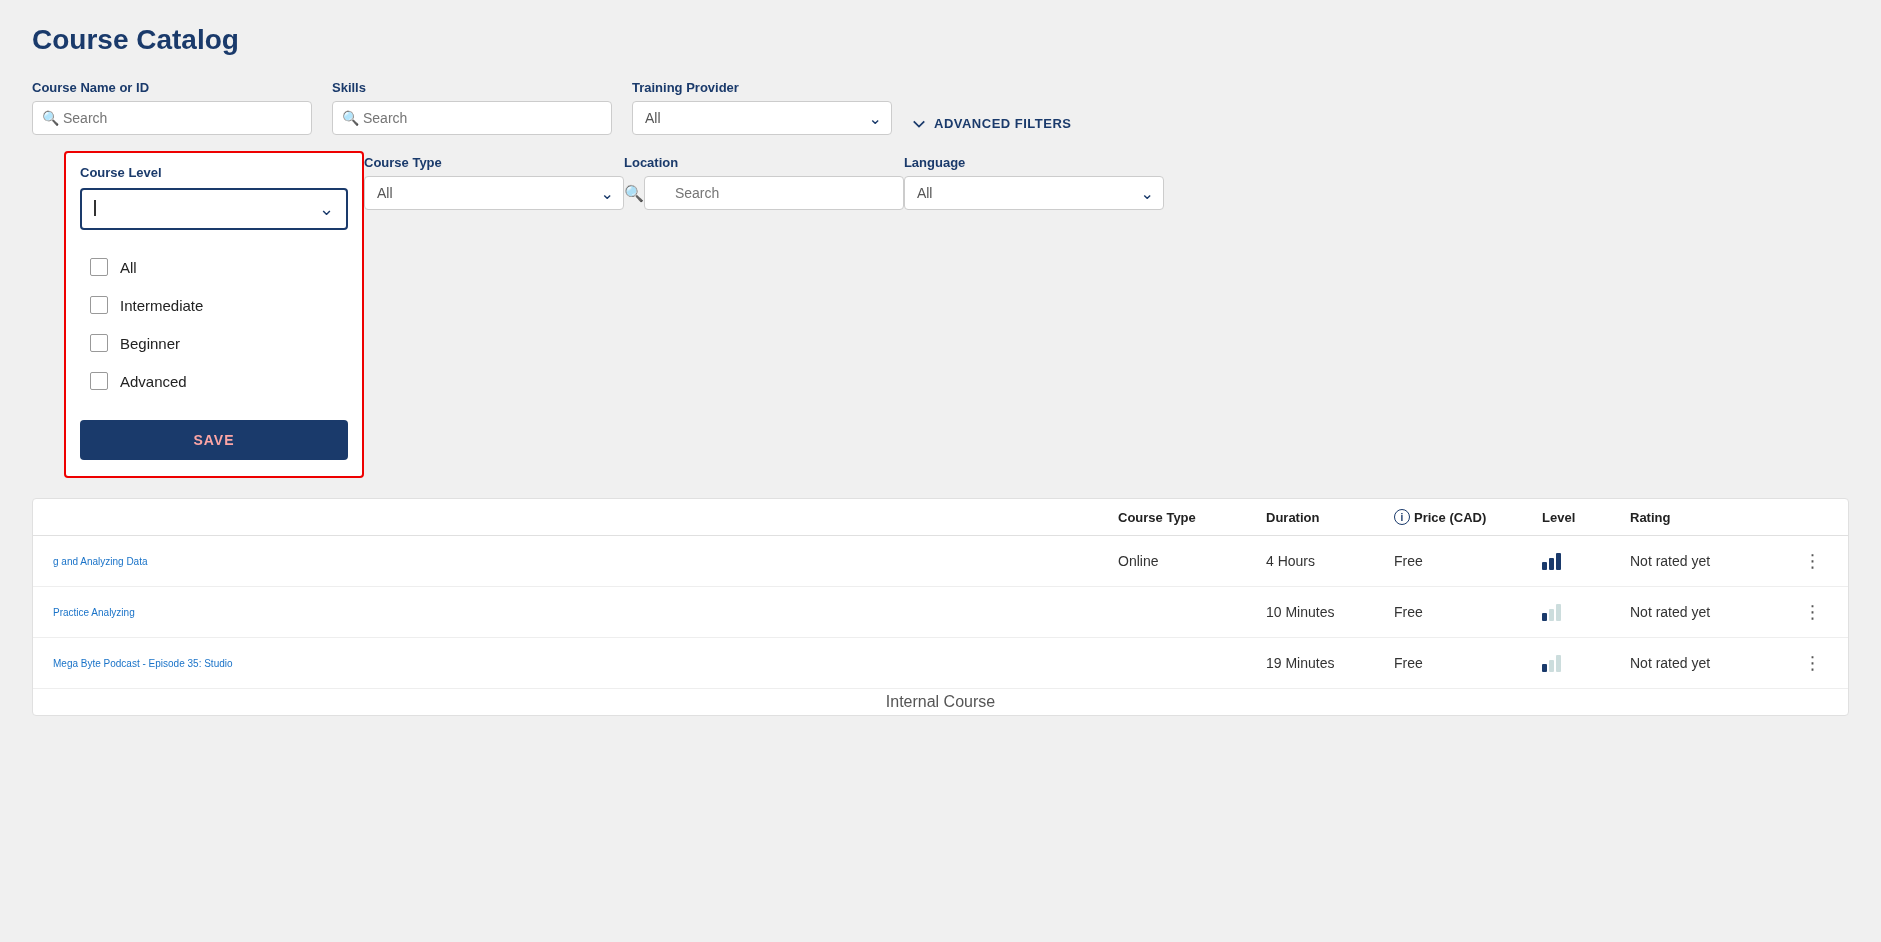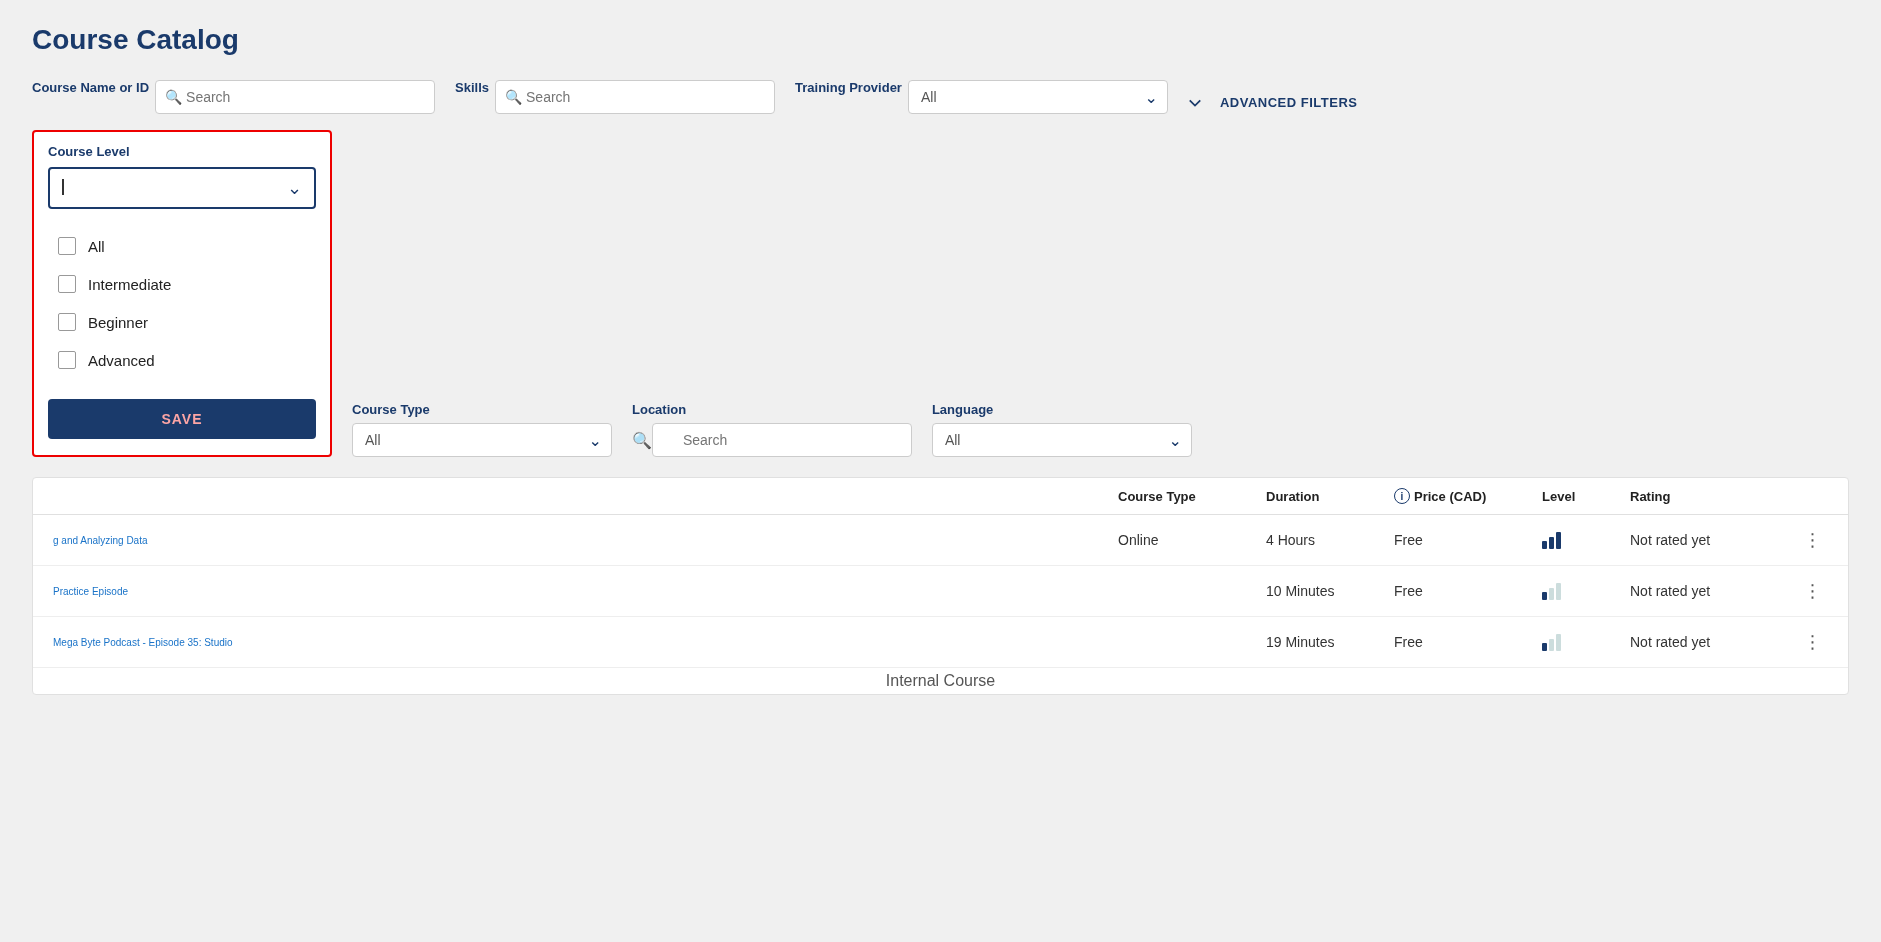--- a/index.html
+++ b/index.html
@@ -16,21 +16,21 @@
       margin-bottom: 24px;
     }
     .filters-row {
       display: flex;
       align-items: flex-end;
       gap: 20px;
       margin-bottom: 16px;
     }
     .filter-group {
       display: flex;
-      flex-direction: row;
+      flex-direction: column;
       gap: 6px;
     }
     .filter-label {
       font-size: 13px;
       font-weight: 700;
       color: #1a3a6b;
     }
     .search-input-wrap {
       position: relative;
       display: flex;
@@ -75,43 +75,43 @@
     .dropdown-chevron {
       position: absolute;
       right: 10px;
       color: #1a3a6b;
       pointer-events: none;
       font-size: 16px;
     }
     .advanced-filters-btn {
       display: flex;
       align-items: center;
-      gap: 18px;
+      gap: 8px;
       color: #1a3a6b;
       font-size: 13px;
       font-weight: 700;
       letter-spacing: 0.5px;
       background: none;
       border: none;
       cursor: pointer;
       text-transform: uppercase;
       padding-bottom: 4px;
     }
     .advanced-filters-btn svg {
       width: 14px;
       height: 14px;
     }
 
     
     .filters-row-2 {
       display: flex;
-      align-items: flex-end;
-      gap: 20px;
+      align-items: flex-start;
       margin-bottom: 20px;
       position: relative;
+      margin-left: 32px;
     }
 
     
     .course-level-group {
       position: relative;
       border: 2.5px solid #e00;
       border-radius: 4px;
       padding: 12px 14px 16px 14px;
       background: #fff;
       z-index: 10;
@@ -406,21 +406,21 @@
     <div class="bar-icon">
       <div class="bar bar-dark" style="height:8px;"></div>
       <div class="bar bar-dark" style="height:12px;"></div>
       <div class="bar bar-dark" style="height:17px;"></div>
     </div>
     <span>Not rated yet</span>
     <span class="three-dots">⋮</span>
   </div>
 
   <div class="table-row">
-    <a class="course-link" href="#">Practice Episode</a>
+    <a class="course-link" href="#">Practice Analyzing</a>
     <span></span>
     <span>10 Minutes</span>
     <span>Free</span>
     <div class="bar-icon">
       <div class="bar bar-dark" style="height:8px;"></div>
       <div class="bar bar-light" style="height:12px;"></div>
       <div class="bar bar-light" style="height:17px;"></div>
     </div>
     <span>Not rated yet</span>
     <span class="three-dots">⋮</span>

